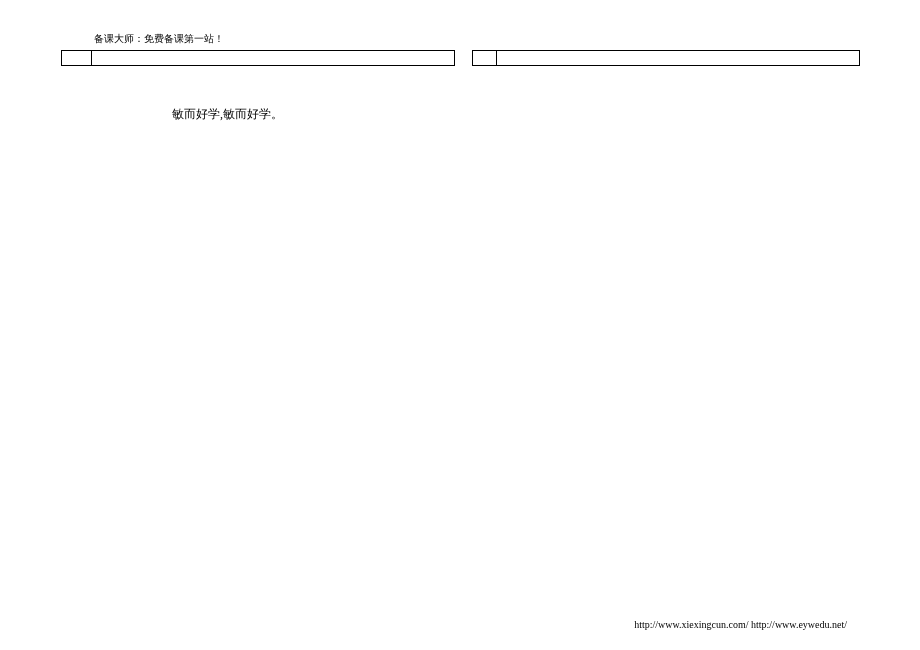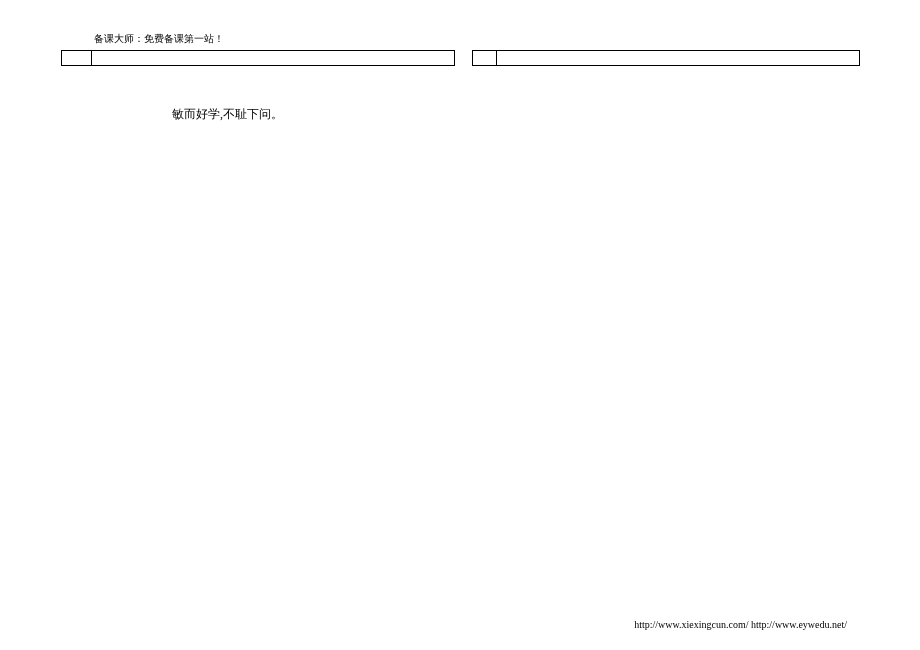--- a/index.html
+++ b/index.html
@@ -79,15 +79,15 @@
     <div class="box-small"></div>
     <div class="box-large-left"></div>
   </div>
   <div class="gap"></div>
   <div class="box-row">
     <div class="box-small-2"></div>
     <div class="box-large-right"></div>
   </div>
 </div>
 
-<div class="body-text">敏而好学,不耻下问。</div>
+<div class="body-text">敏而好学,敏而好学。</div>
 
 <div class="footer-text">http://www.xiexingcun.com/ http://www.eywedu.net/</div>
 
 </body></html>

